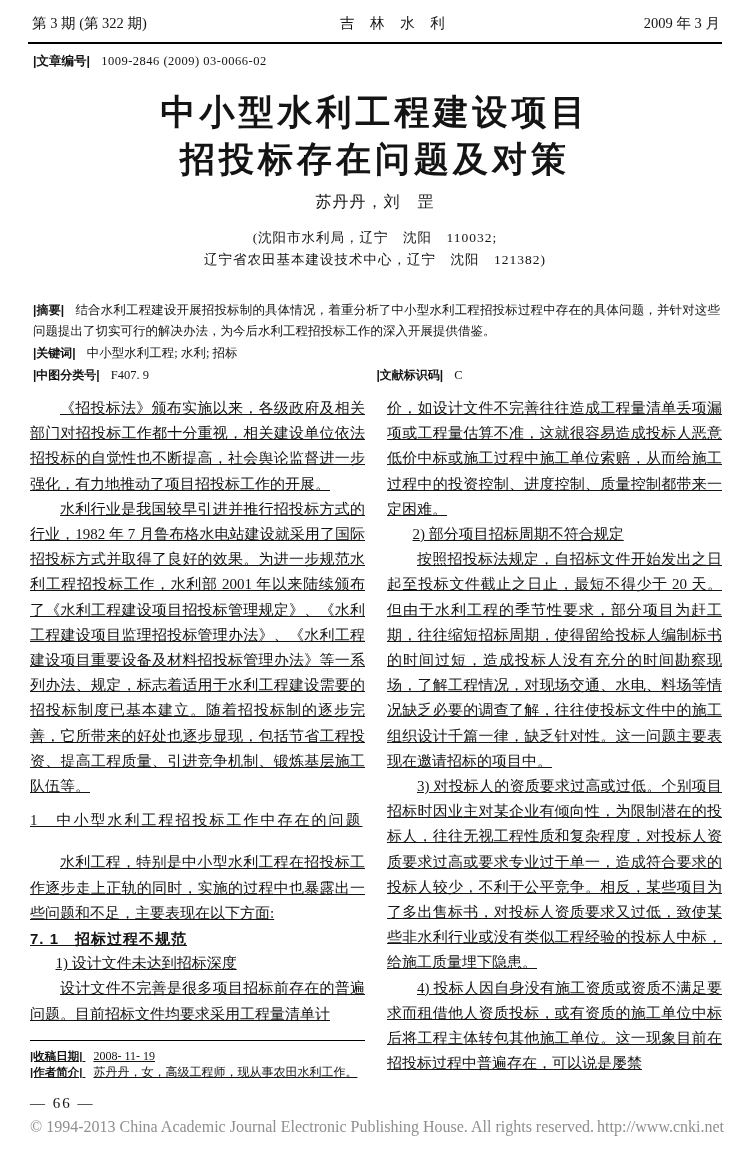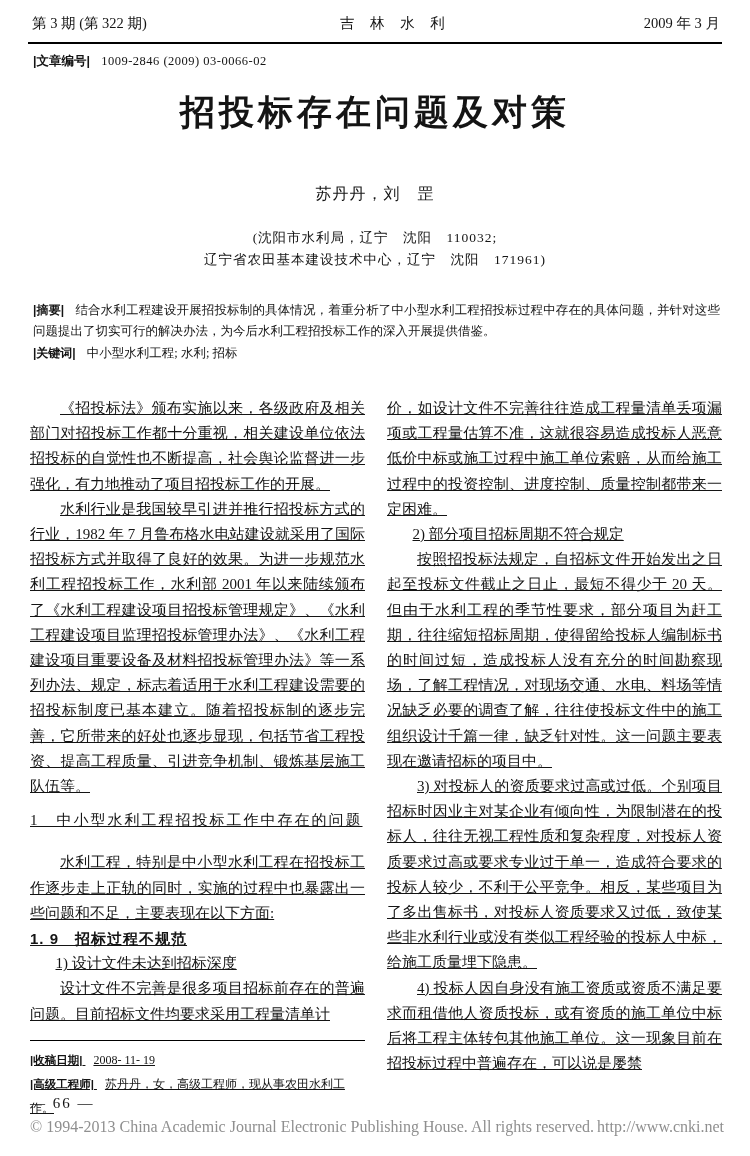--- a/index.html
+++ b/index.html
@@ -49,21 +49,21 @@
     top: 88px; left: 0; width: 100%;
     text-align: center;
     font-family: "Liberation Sans", sans-serif;
     font-weight: bold;
     font-size: 35px;
     line-height: 47px;
     letter-spacing: 4px;
   }
   .authors {
     position: absolute;
-    top: 184px; left: 0; width: 100%;
+    top: 192px; left: 0; width: 100%;
     text-align: center;
     font-size: 16px;
     letter-spacing: 1px;
   }
   .affiliation {
     position: absolute;
     top: 227px; left: 0; width: 100%;
     text-align: center;
     font-size: 13.5px;
     line-height: 22px;
@@ -112,21 +112,21 @@
     text-indent: 0;
     letter-spacing: 1px;
   }
 
   
   .footnote {
     margin-top: 13px;
     border-top: 1.5px solid #000;
     padding-top: 7px;
     font-size: 12px;
-    line-height: 24px;
+    line-height: 16px;
     text-align: left;
     text-indent: 0;
   }
   .footnote .label-b { font-size: 11.5px; }
   .footnote .val { margin-left: 8px; }
 
   
   .page-num {
     position: absolute;
     left: 30px; bottom: 44px;
@@ -154,57 +154,68 @@
     <span>2009 年 3 月</span>
   </div>
   <div class="header-rule"></div>
 
   <div class="article-id">
     <span class="label-b">|文章编号|</span>
     <span class="value">1009-2846 (2009) 03-0066-02</span>
   </div>
 
   <div class="title">
+    <div>中小型水利工程建设项目</div>
     <div>招投标存在问题及对策</div>
   </div>
   <div class="authors">苏丹丹，刘　罡</div>
   <div class="affiliation">
     <div>(沈阳市水利局，辽宁　沈阳　110032;</div>
-    <div>辽宁省农田基本建设技术中心，辽宁　沈阳　171961)</div>
+    <div>辽宁省农田基本建设技术中心，辽宁　沈阳　121382)</div>
   </div>
 
   <div class="meta-block">
     <div>
       <span class="label-b">|摘要|</span>
       <span class="txt">结合水利工程建设开展招投标制的具体情况，着重分析了中小型水利工程招投标过程中存在的具体问题，并针对这些问题提出了切实可行的解决办法，为今后水利工程招投标工作的深入开展提供借鉴。</span>
     </div>
     <div class="meta-row">
       <span class="label-b">|关键词|</span>
       <span class="txt">中小型水利工程; 水利; 招标</span>
+    </div>
+    <div class="clc-row">
+      <div class="clc-left">
+        <span class="label-b">|中图分类号|</span>
+        <span class="txt">F407. 9</span>
+      </div>
+      <div>
+        <span class="label-b">|文献标识码|</span>
+        <span class="txt">C</span>
+      </div>
     </div>
   </div>
 
   <div class="columns">
 
     <div class="col">
       <p class="para">《招投标法》颁布实施以来，各级政府及相关部门对招投标工作都十分重视，相关建设单位依法招投标的自觉性也不断提高，社会舆论监督进一步强化，有力地推动了项目招投标工作的开展。</p>
       <p class="para">水利行业是我国较早引进并推行招投标方式的行业，1982 年 7 月鲁布格水电站建设就采用了国际招投标方式并取得了良好的效果。为进一步规范水利工程招投标工作，水利部 2001 年以来陆续颁布了《水利工程建设项目招投标管理规定》、《水利工程建设项目监理招投标管理办法》、《水利工程建设项目重要设备及材料招投标管理办法》等一系列办法、规定，标志着适用于水利工程建设需要的招投标制度已基本建立。随着招投标制的逐步完善，它所带来的好处也逐步显现，包括节省工程投资、提高工程质量、引进竞争机制、锻炼基层施工队伍等。</p>
       <p class="h-sec">1　中小型水利工程招投标工作中存在的问题</p>
       <p class="para">水利工程，特别是中小型水利工程在招投标工作逐步走上正轨的同时，实施的过程中也暴露出一些问题和不足，主要表现在以下方面:</p>
-      <p class="h-sub">1. 9　招标过程不规范</p>
+      <p class="h-sub">7. 1　招标过程不规范</p>
       <p class="item">1) 设计文件未达到招标深度</p>
       <p class="para">设计文件不完善是很多项目招标前存在的普遍问题。目前招标文件均要求采用工程量清单计</p>
 
       <div class="footnote">
         <div>
           <span class="label-b">|收稿日期|</span>
           <span class="val">2008- 11- 19</span>
         </div>
         <div>
-          <span class="label-b">|高级工程师|</span>
+          <span class="label-b">|作者简介|</span>
           <span class="val">苏丹丹，女，高级工程师，现从事农田水利工作。</span>
         </div>
       </div>
     </div>
 
     <div class="col">
       <p class="cont">价，如设计文件不完善往往造成工程量清单丢项漏项或工程量估算不准，这就很容易造成投标人恶意低价中标或施工过程中施工单位索赔，从而给施工过程中的投资控制、进度控制、质量控制都带来一定困难。</p>
       <p class="item">2) 部分项目招标周期不符合规定</p>
       <p class="para">按照招投标法规定，自招标文件开始发出之日起至投标文件截止之日止，最短不得少于 20 天。但由于水利工程的季节性要求，部分项目为赶工期，往往缩短招标周期，使得留给投标人编制标书的时间过短，造成投标人没有充分的时间勘察现场，了解工程情况，对现场交通、水电、料场等情况缺乏必要的调查了解，往往使投标文件中的施工组织设计千篇一律，缺乏针对性。这一问题主要表现在邀请招标的项目中。</p>
       <p class="para">3) 对投标人的资质要求过高或过低。个别项目招标时因业主对某企业有倾向性，为限制潜在的投标人，往往无视工程性质和复杂程度，对投标人资质要求过高或要求专业过于单一，造成符合要求的投标人较少，不利于公平竞争。相反，某些项目为了多出售标书，对投标人资质要求又过低，致使某些非水利行业或没有类似工程经验的投标人中标，给施工质量埋下隐患。</p>

